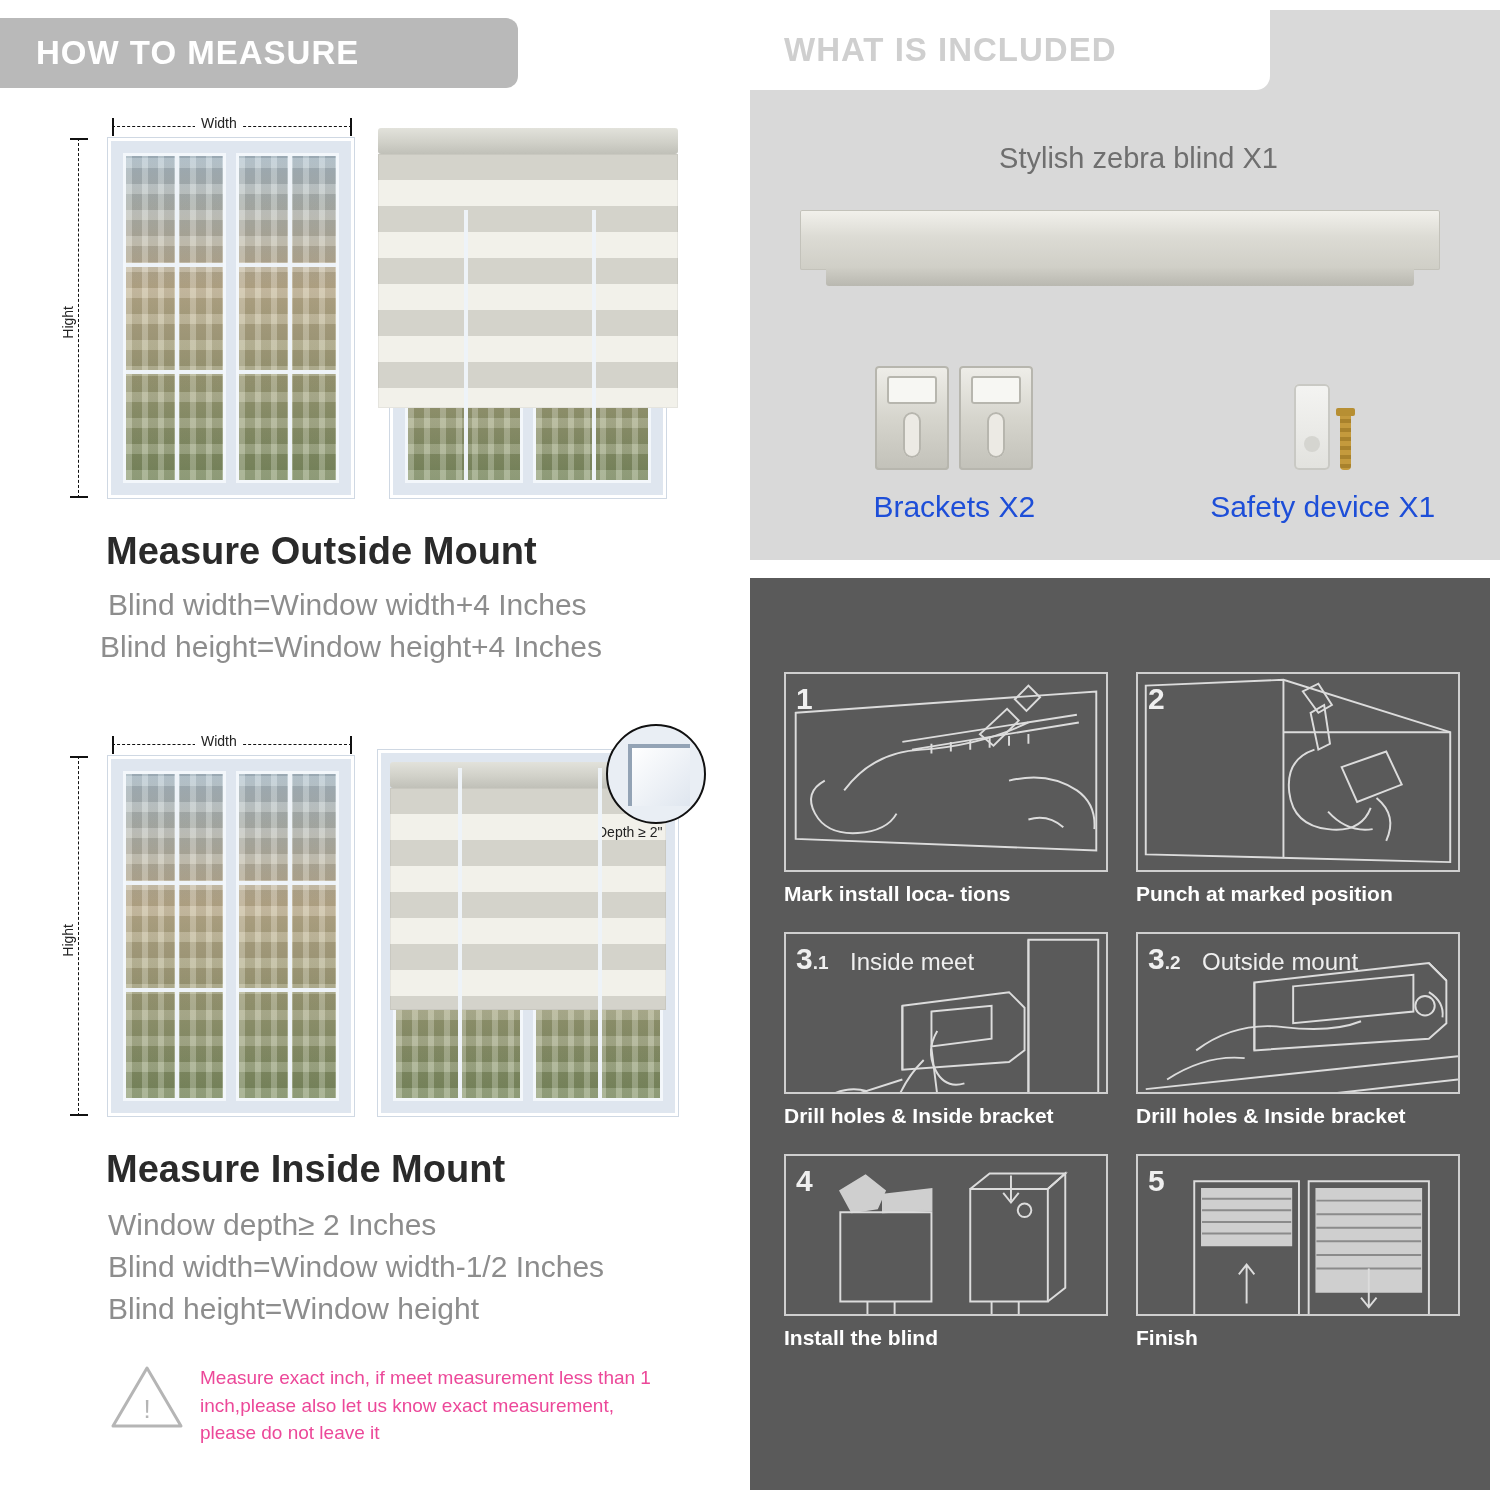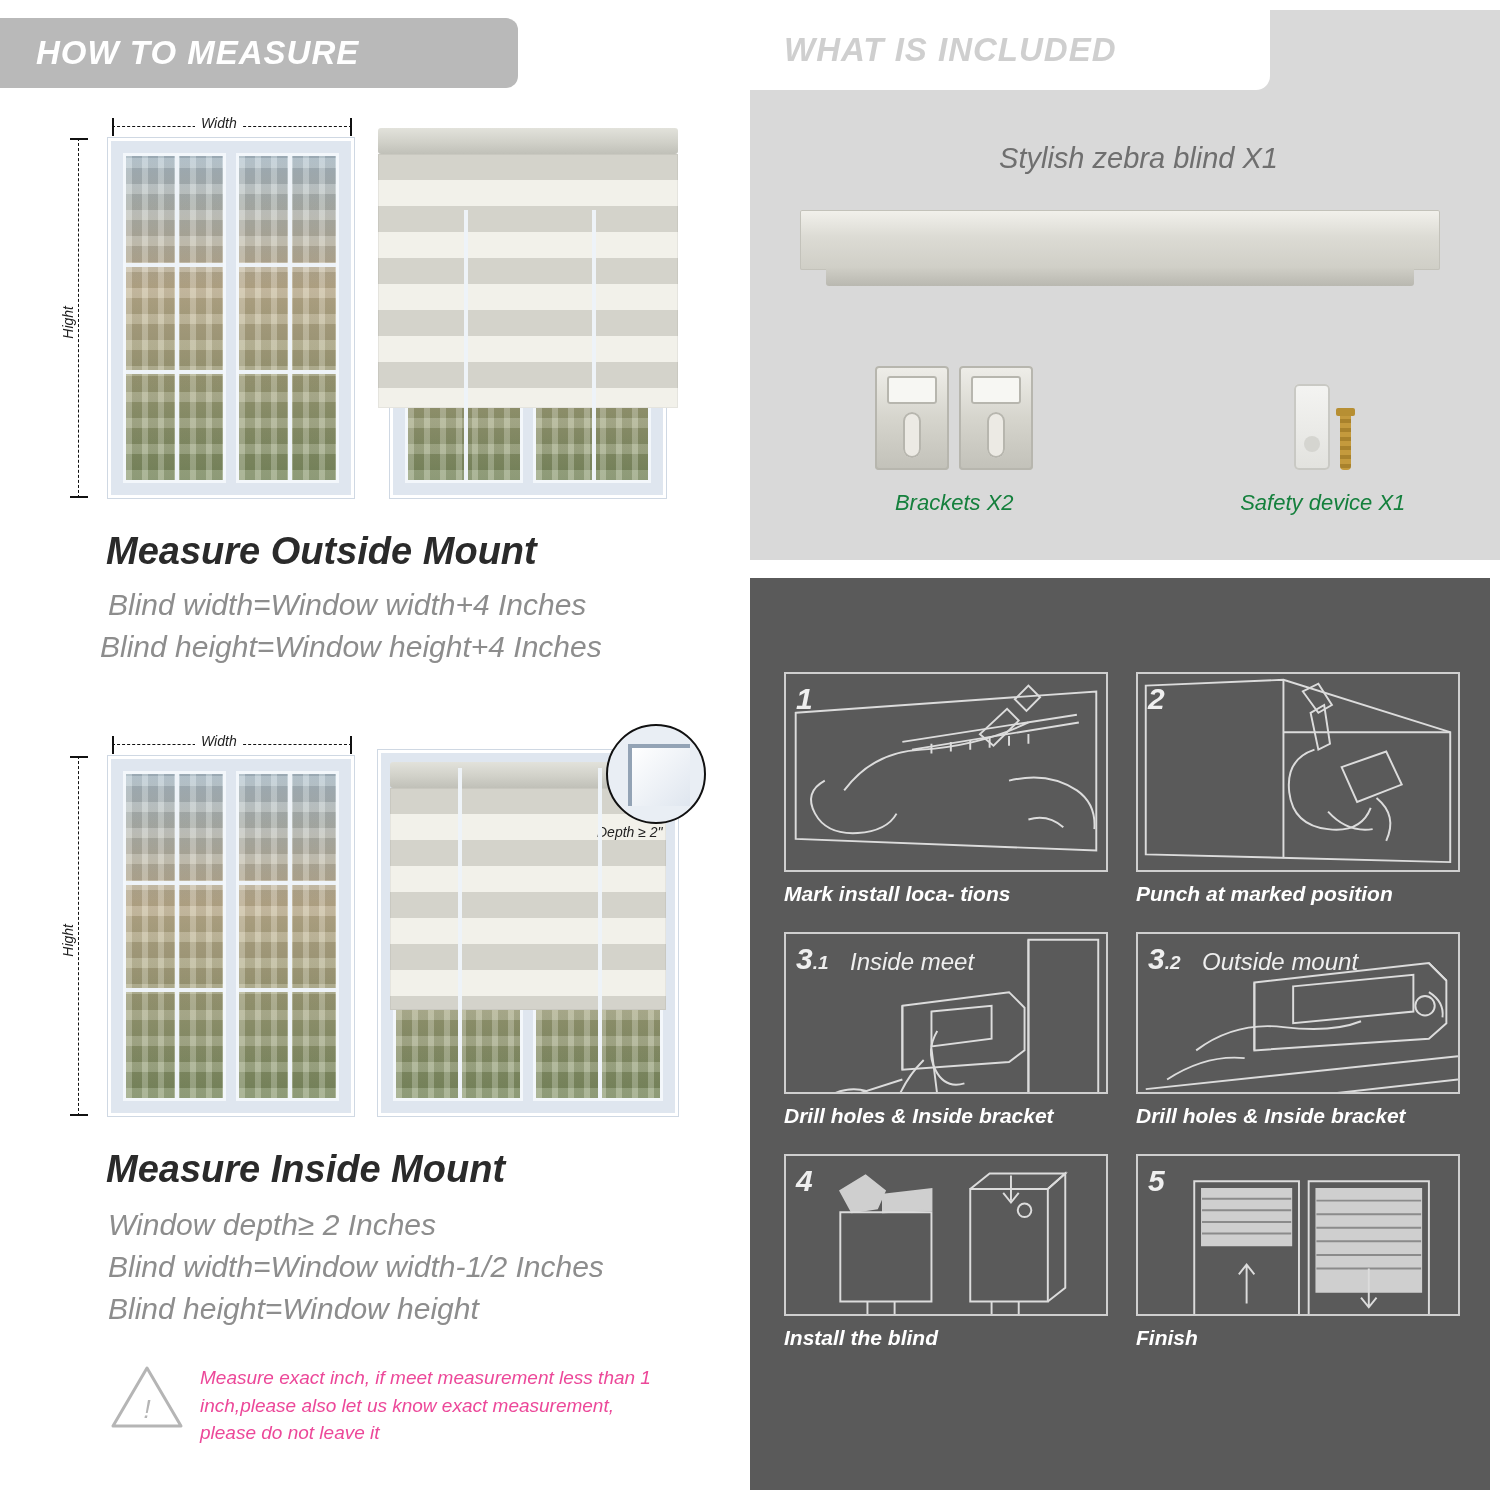--- a/index.html
+++ b/index.html
@@ -11,21 +11,20 @@
     width: 1500px;
     height: 1500px;
     font-family: "Liberation Sans", sans-serif;
     overflow: hidden;
     position: relative;
   }
   .page {
     position: absolute;
     inset: 0;
     display: flex;
-    font-style: italic;
   }
 
   
   .left-col {
     width: 740px;
     height: 1500px;
     background: #ffffff;
     position: relative;
   }
 
@@ -258,22 +257,22 @@
   }
   .part-art {
     height: 120px;
     display: flex;
     align-items: flex-end;
     justify-content: center;
     gap: 10px;
   }
   .part-label {
     margin-top: 20px;
-    font-size: 22px;
-    color: #15803d;
+    font-size: 30px;
+    color: #1d4ed8;
   }
   .bracket {
     width: 74px; height: 104px;
     background: linear-gradient(180deg,#efeee9 0%, #d6d5cd 50%, #c2c1b9 100%);
     box-shadow: inset 0 0 0 2px #b7b6ae;
     border-radius: 4px;
     position: relative;
   }
   .bracket::before {
     content:"";

